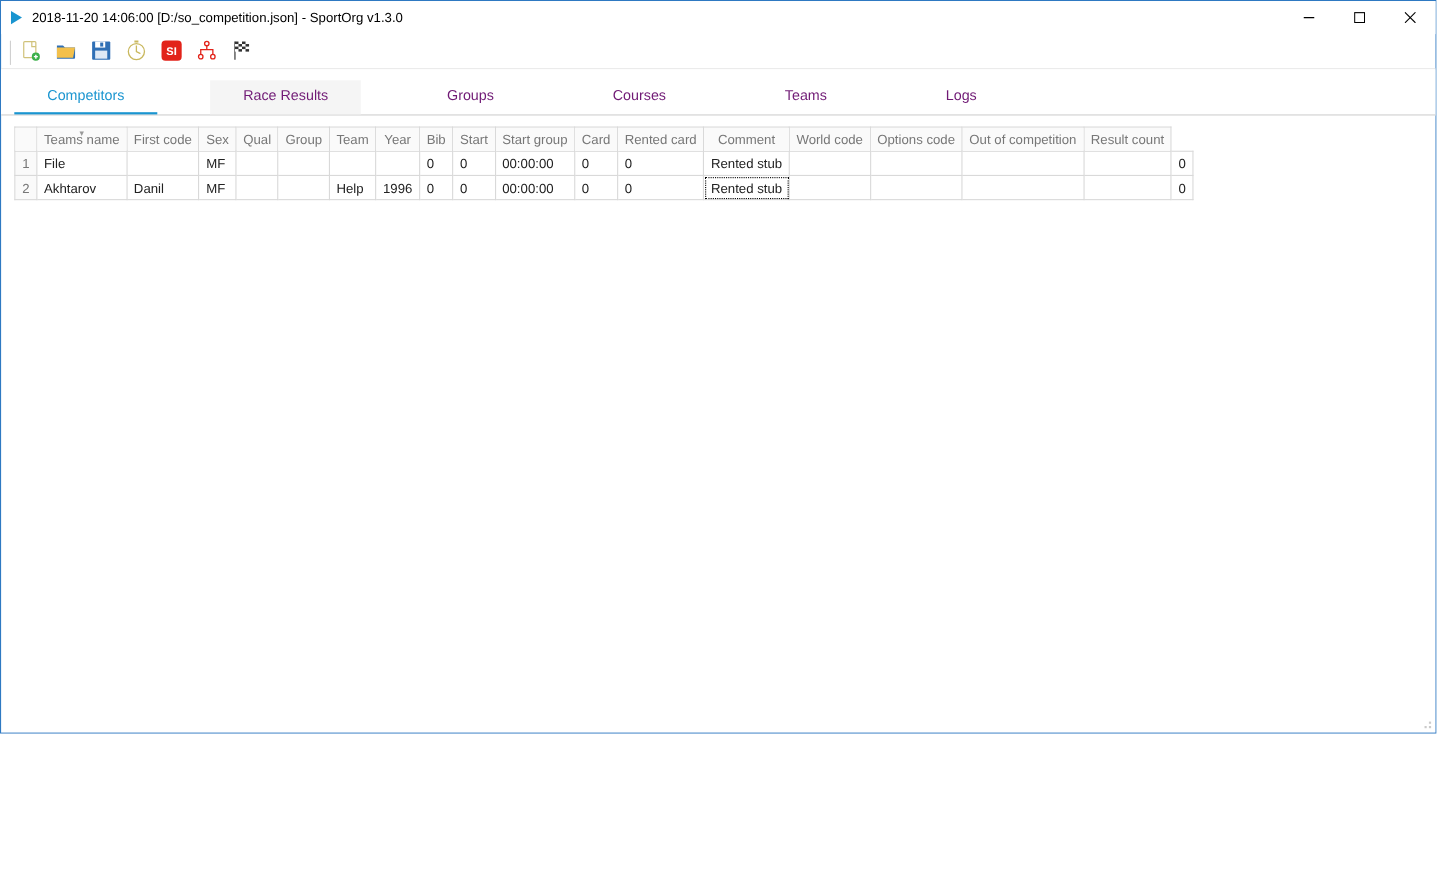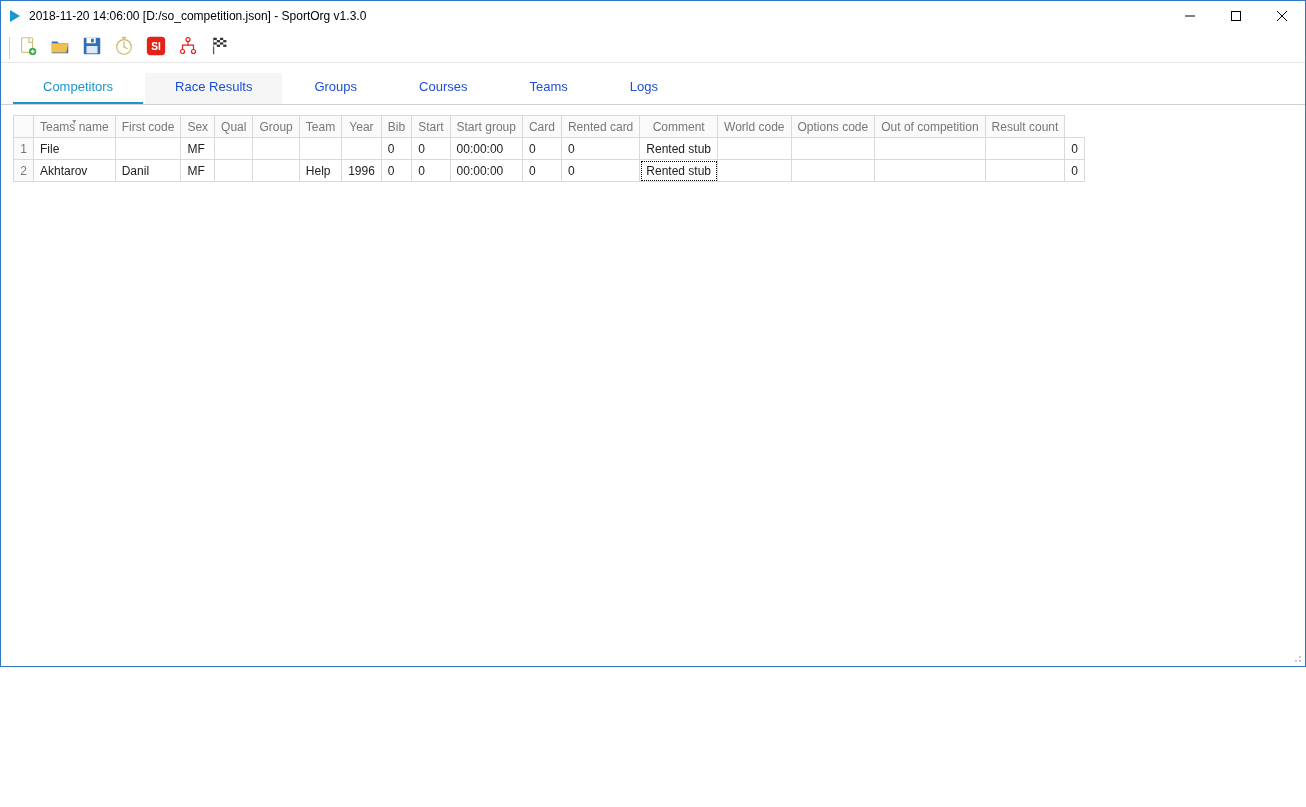--- a/index.html
+++ b/index.html
@@ -12,22 +12,22 @@
   .win-controls { display:flex; height:100%; }
   .win-btn { width:46px; height:100%; display:flex; align-items:center; justify-content:center; color:#000; }
   
   .menubar { height:22px; display:flex; align-items:center; padding:0 4px; background:#fff; }
   .menubar .menu-item { padding:2px 10px; cursor:default; }
   
   .toolbar { height:32px; display:flex; align-items:center; padding:2px 6px 0 6px; gap:4px; border-bottom:1px solid #e6e6e6; }
   .tool-btn { width:28px; height:28px; display:flex; align-items:center; border:1px solid transparent; border-radius:2px; }
   .toolbar-sep { width:1px; height:22px; background:#d0d0d0; margin:0 2px; }
   
-  .tabstrip { display:flex; align-items:flex-end; padding:10px 12px 0 12px; border-bottom:1px solid #d0d0d0; background:#fff; }
-  .tab { padding:6px 30px 8px 30px; font-size:13px; color:#1d4ed8; border-bottom:2px solid transparent; margin-right:2px; cursor:default; min-width:80px; text-align:center; }
+  .tabstrip { display:flex; align-items:flex-end; padding:10px 12px 0 12px; border-bottom:1px solid #d0d0d0; background:#fff;gap:46px; }
+  .tab { padding:6px 30px 8px 30px; font-size:13px; color:#701a75; border-bottom:2px solid transparent; margin-right:2px; cursor:default; min-width:80px; text-align:center; }
   .tab.active { color:#1a95d0; border-bottom:2px solid #1a95d0; }
   .tab.inactive-bg { background:#f5f5f5; }
   
   .content { flex:1; padding:10px 12px; overflow:auto; }
   table.data { border-collapse:collapse; }
   table.data th, table.data td { border:1px solid #d9d9d9; padding:3px 6px; font-size:12px; text-align:left; white-space:nowrap; height:22px; }
   table.data th { background:#fafafa; color:#777; font-weight:normal; text-align:center; position:relative; }
   table.data th.rownum, table.data td.rownum { background:#fafafa; color:#777; text-align:center; width:20px; }
   td.focused-cell { outline:1px dotted #000; outline-offset:-2px; background:#fff; }
   .sort-arrow { position:absolute; top:1px; left:50%; transform:translateX(-50%); font-size:8px; color:#999; }

